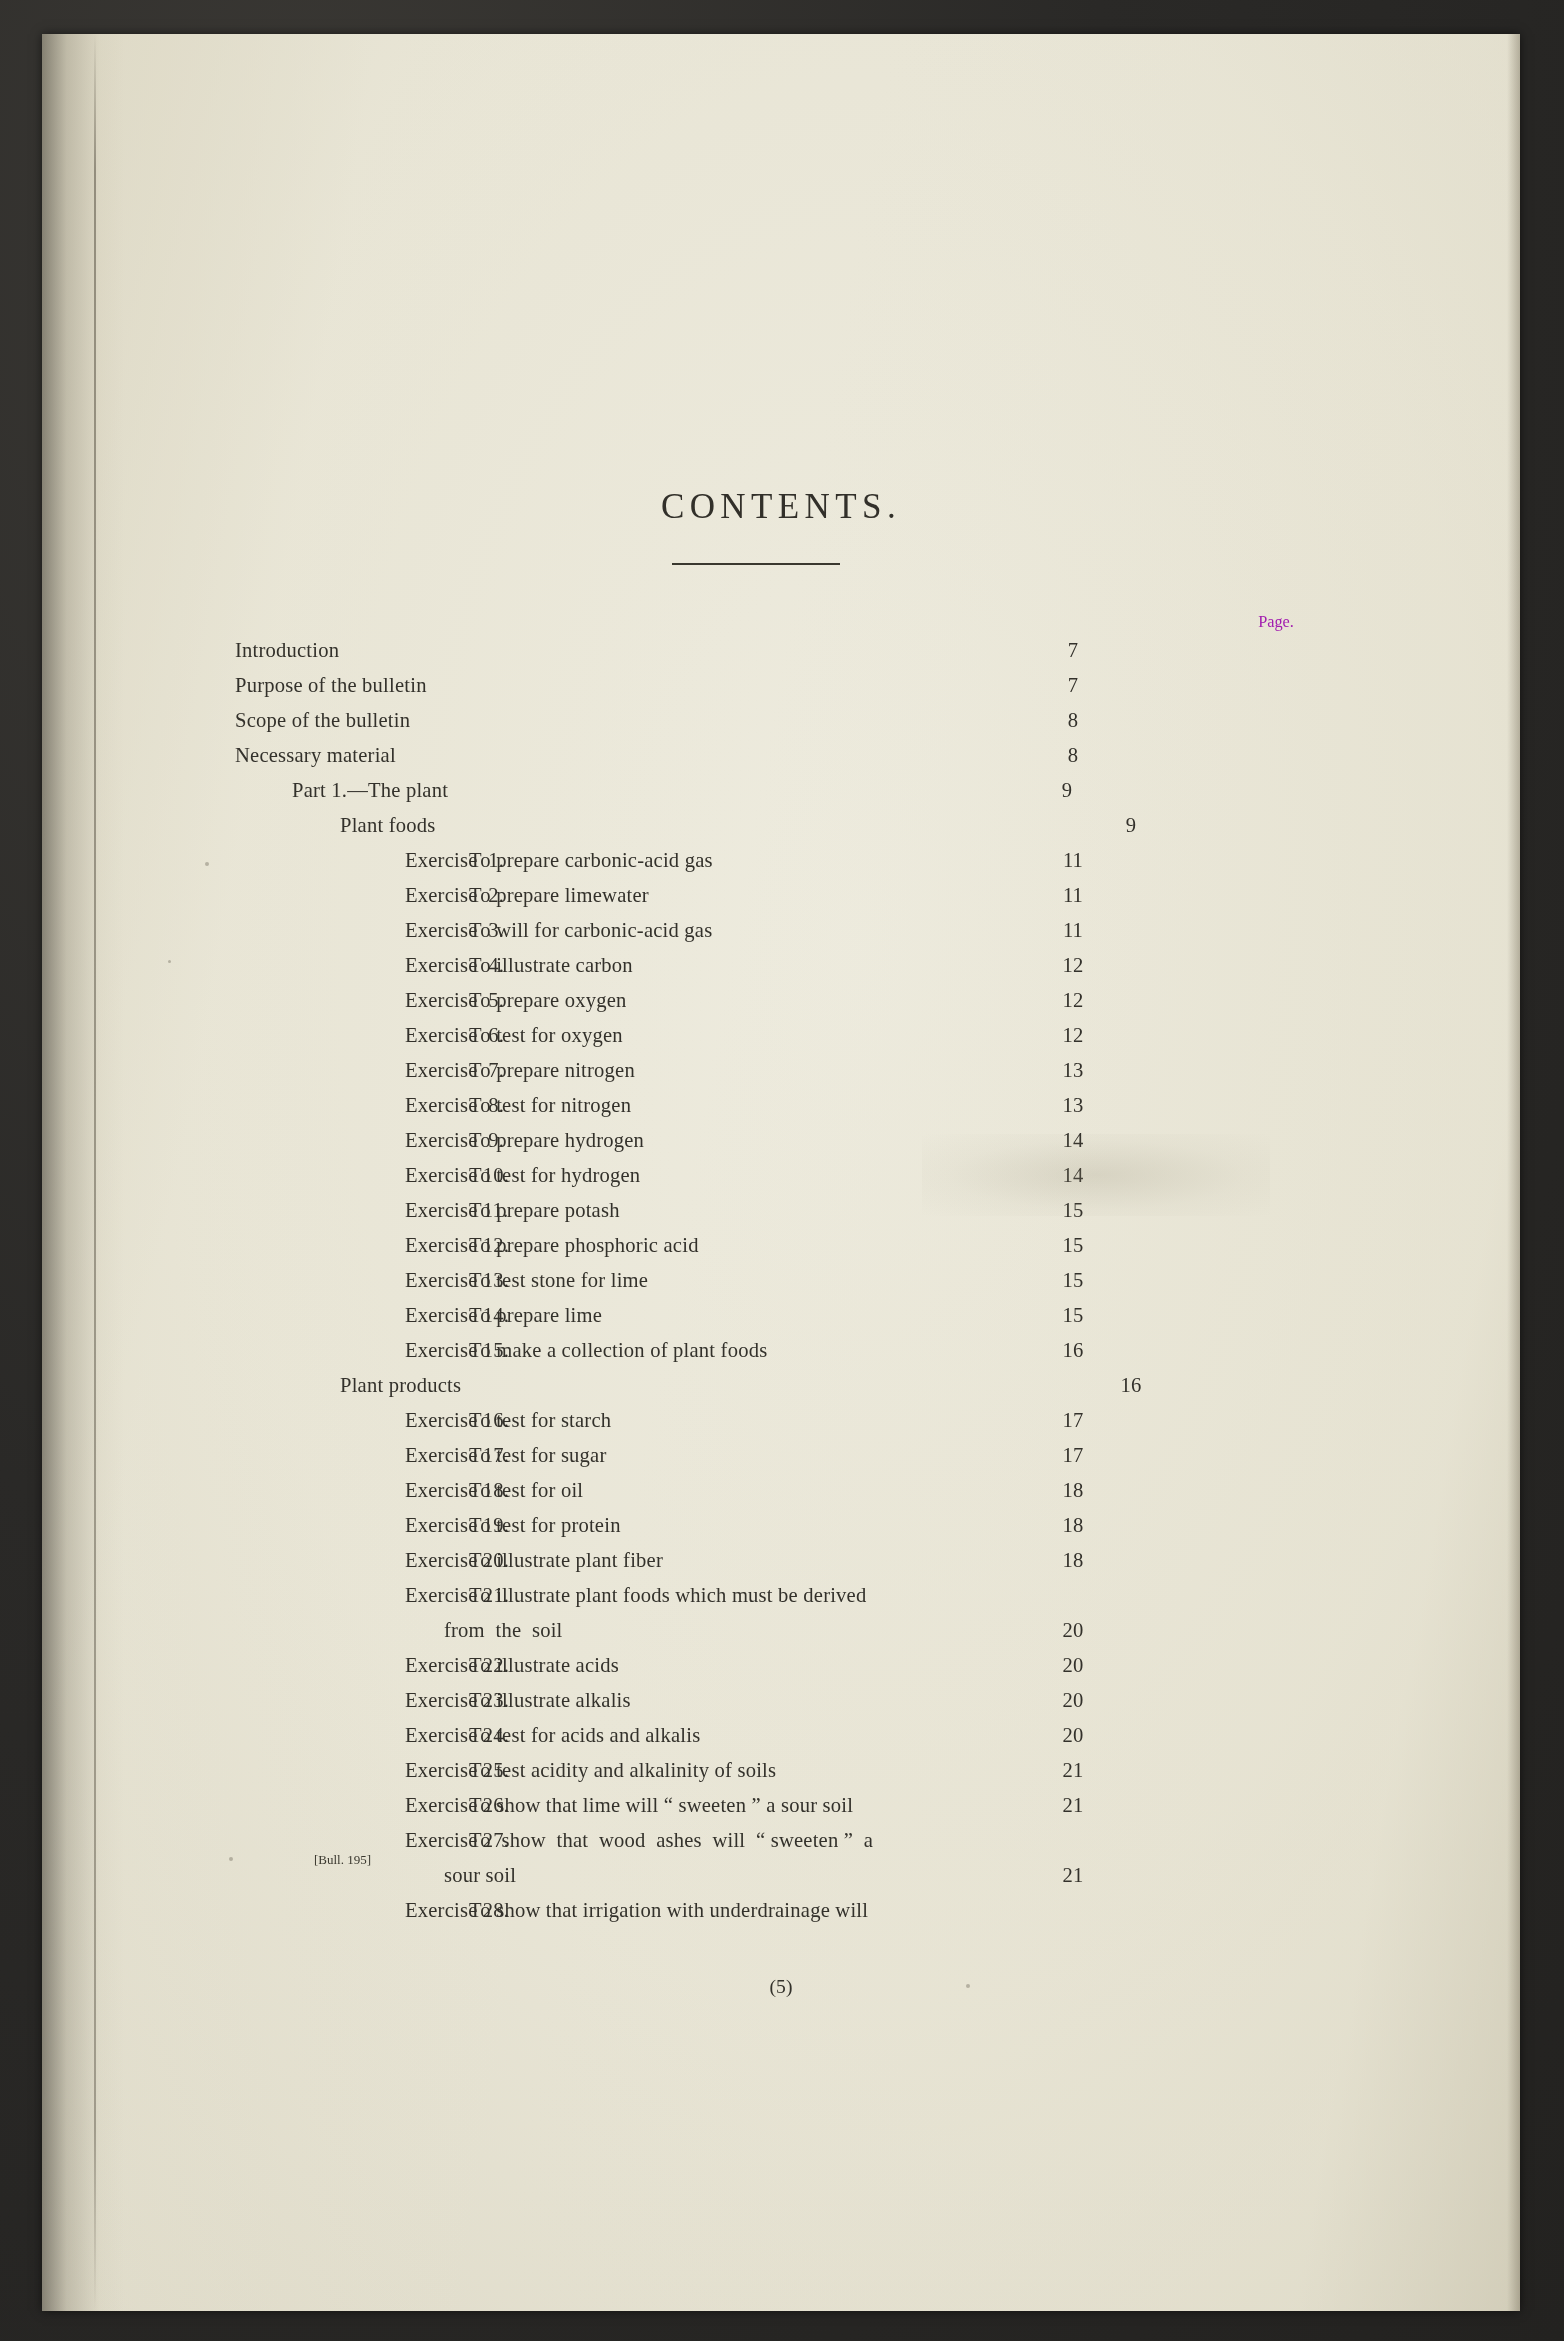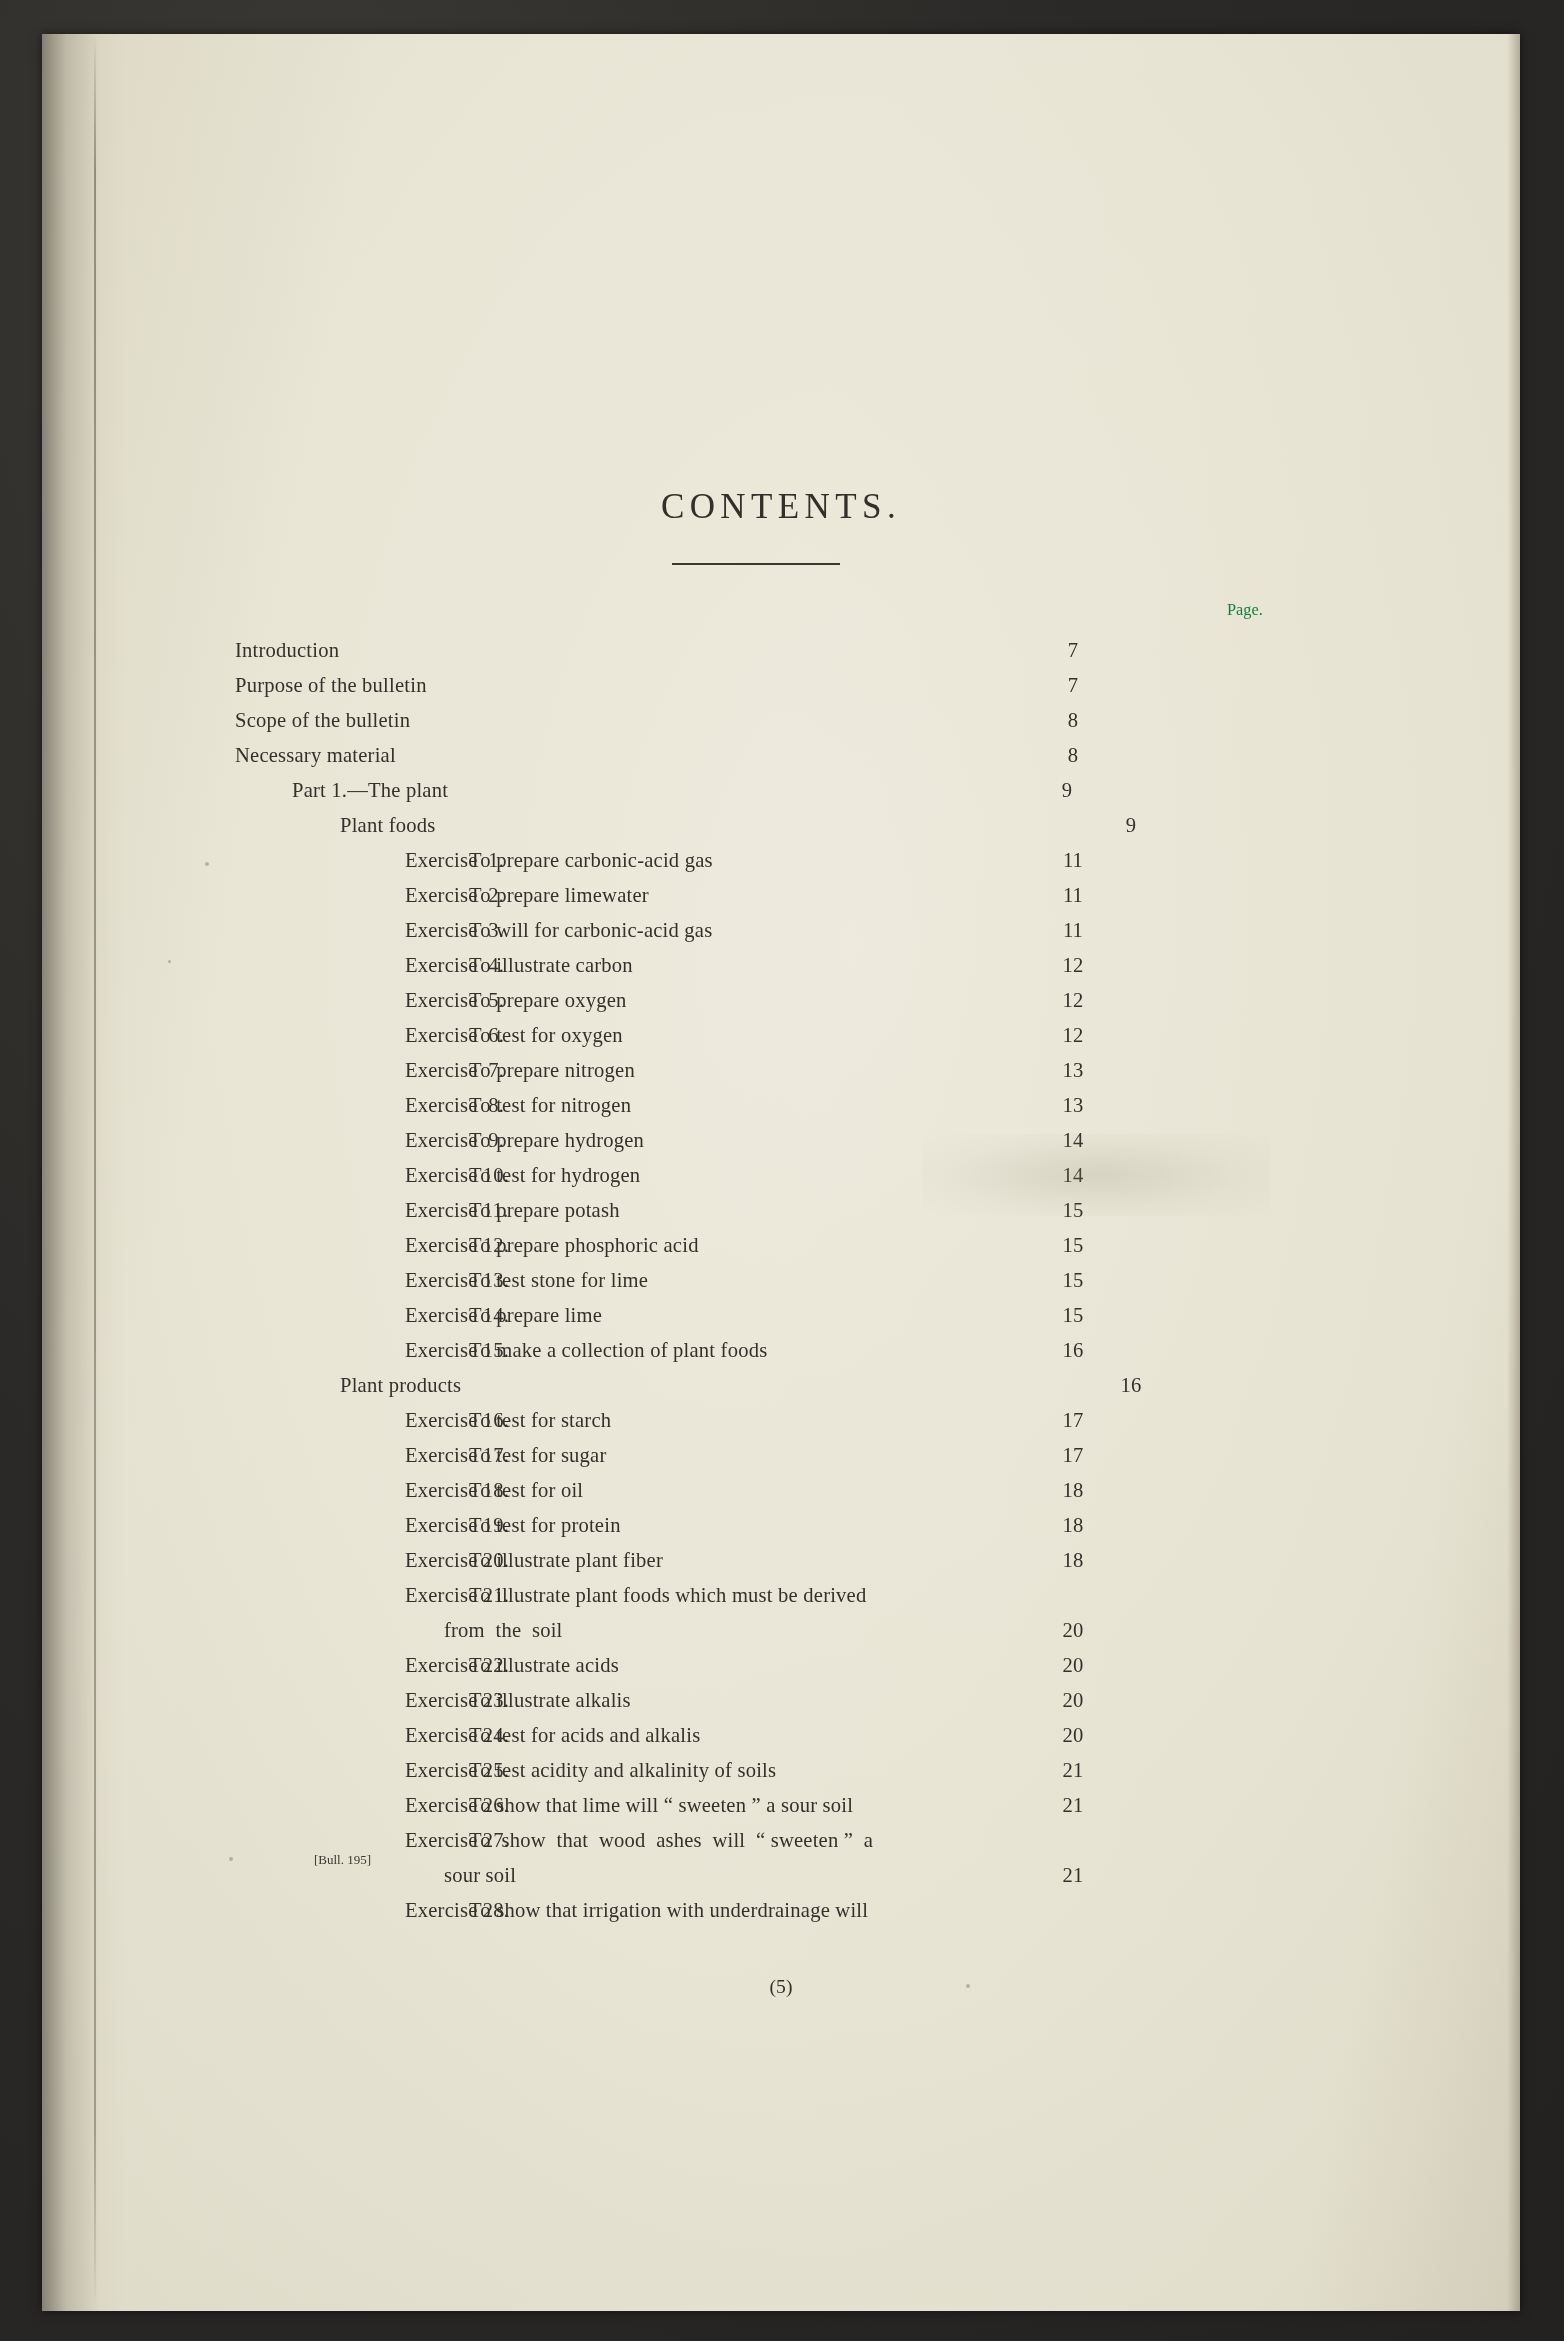--- a/index.html
+++ b/index.html
@@ -92,25 +92,25 @@
     left: 630px;
     top: 505px;
     width: 168px;
     height: 1.6px;
     background: #3a382f;
   }
 
   .page-col-head {
     position: absolute;
     left: 1185px;
-    top: 542px;
+    top: 554px;
     width: 98px;
-    text-align: left;
+    text-align: center;
     font-size: 16.3px;
-    color: #15803d;
+    color: #a21caf;
   }
 
   #toc {
     position: absolute;
     left: 0;
     top: 581px;
     width: 1178px;
   }
 
   .row {

